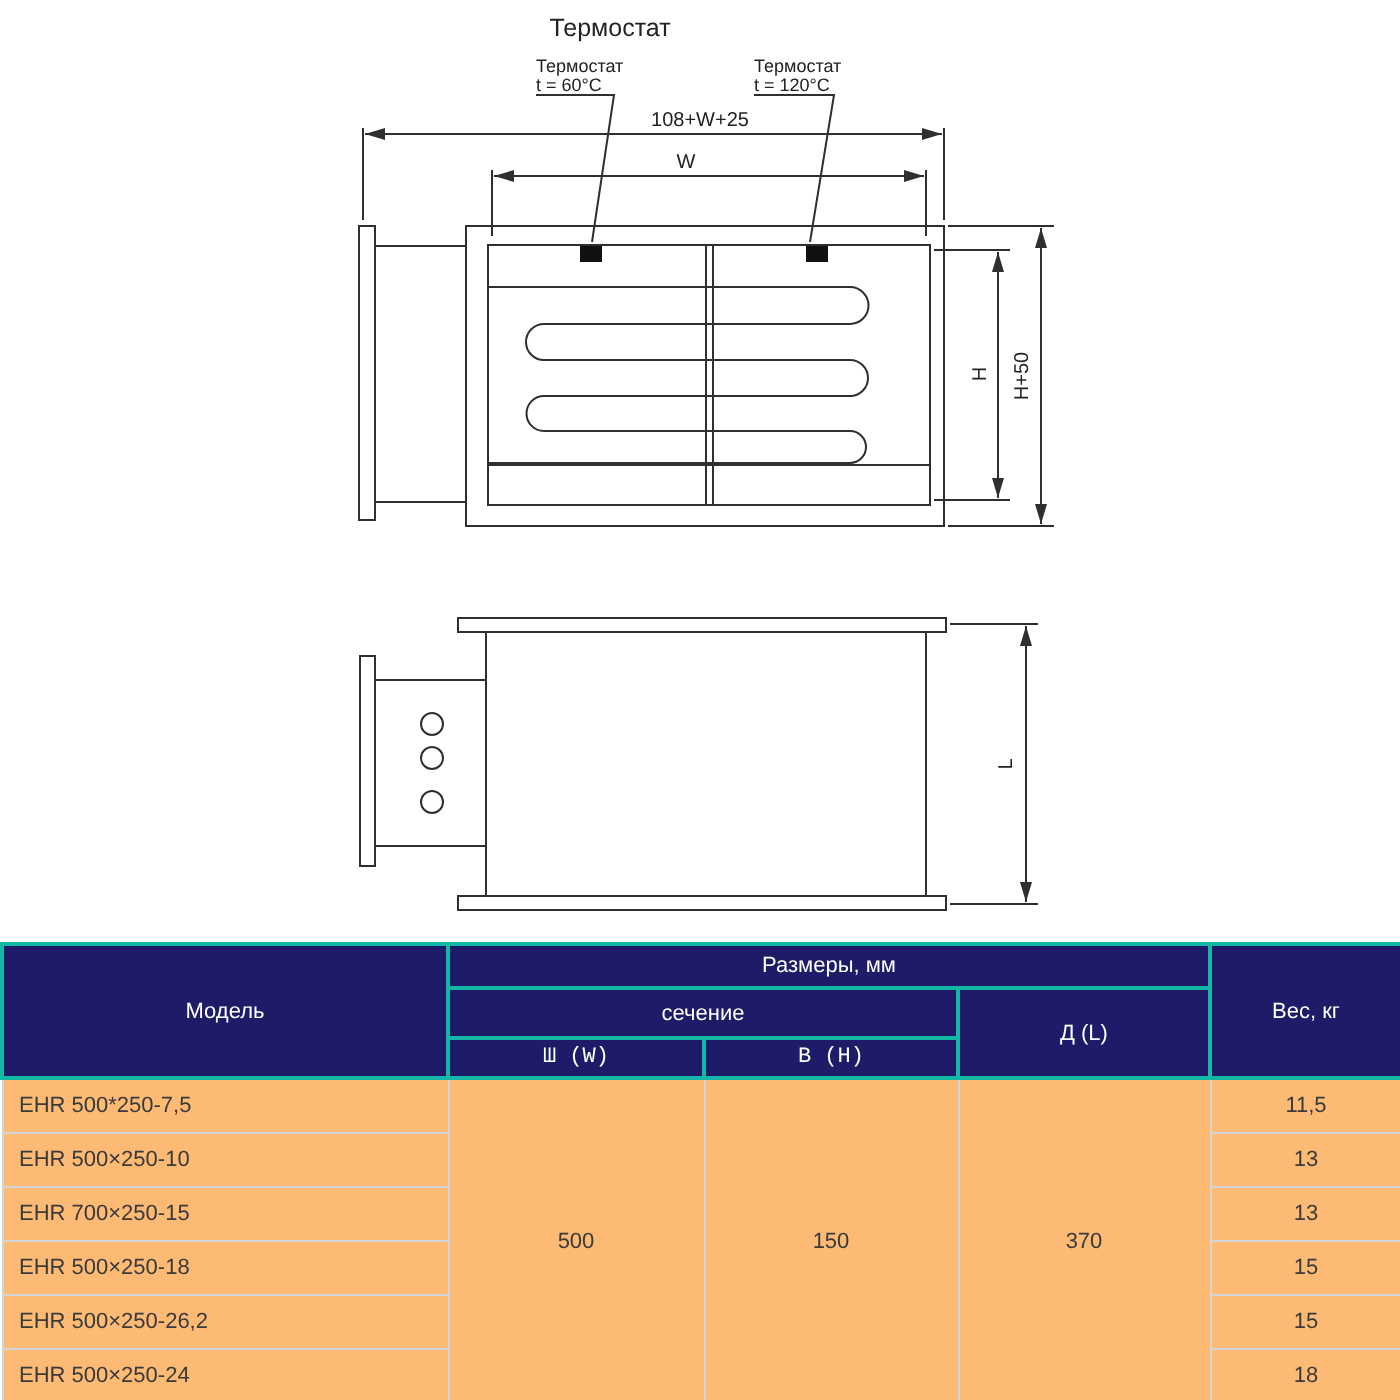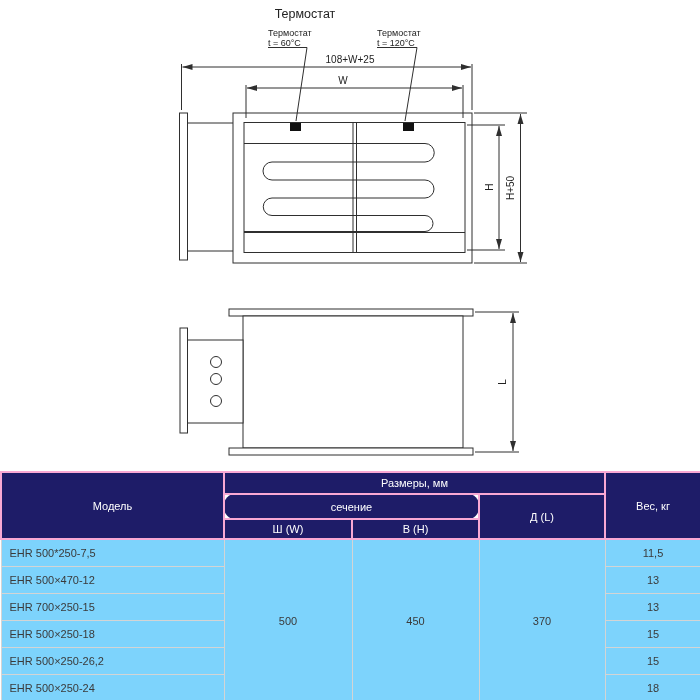--- a/index.html
+++ b/index.html
@@ -8,28 +8,28 @@
   .drawing-wrap{position:absolute;left:0;top:0;width:700px;height:471px;}
   svg text{font-family:"Liberation Sans",sans-serif;fill:#222;}
   .dim-label{font-size:10px;}
   .small-label{font-size:9px;}
   .title-label{font-size:12.5px;}
 
   
   .spec-table{position:absolute;left:0;top:471px;width:700px;border-collapse:collapse;table-layout:fixed;}
   .spec-table th{
     background:#1e1c68;color:#ffffff;font-weight:normal;font-size:11px;
-    border:2px solid #f9a8d4;padding:0;text-align:center;vertical-align:middle;
+    border:2px solid #14b8a6;padding:0;text-align:center;vertical-align:middle;
   }
   .spec-table td{
-    background:#7dd3fc;color:#3a3a3a;font-size:11px;
+    background:#fdba74;color:#3a3a3a;font-size:11px;
     border:1px solid #d4d4d4;padding:0 0 0 8px;height:26px;text-align:left;vertical-align:middle;
   }
   .spec-table td.num{text-align:center;padding:0;margin-left:11px;}
-  .row-h1{height:20px;} .row-h2{height:23px;border-radius:11px;} .row-h3{height:18px;}
+  .row-h1{height:20px;} .row-h2{height:23px;} .row-h3{height:18px;font-family:Liberation Mono, monospace;}
   col.c-model{width:223px;} col.c-w{width:128px;} col.c-h{width:127px;} col.c-l{width:126px;} col.c-wt{width:96px;}
 </style>
 </head>
 <body>
 
 <div class="page">
 
   <div class="drawing-wrap">
     <svg width="700" height="471" viewBox="0 0 700 471">
       <defs>
@@ -130,26 +130,26 @@
       </tr>
       <tr>
         <th class="row-h3">Ш (W)</th>
         <th class="row-h3">В (H)</th>
       </tr>
     </thead>
     <tbody>
       <tr>
         <td>EHR 500*250-7,5</td>
         <td class="num" rowspan="6">500</td>
-        <td class="num" rowspan="6">450</td>
+        <td class="num" rowspan="6">150</td>
         <td class="num" rowspan="6">370</td>
         <td class="num">11,5</td>
       </tr>
       <tr>
-        <td>EHR 500×470-12</td>
+        <td>EHR 500×250-10</td>
         <td class="num">13</td>
       </tr>
       <tr>
         <td>EHR 700×250-15</td>
         <td class="num">13</td>
       </tr>
       <tr>
         <td>EHR 500×250-18</td>
         <td class="num">15</td>
       </tr>

